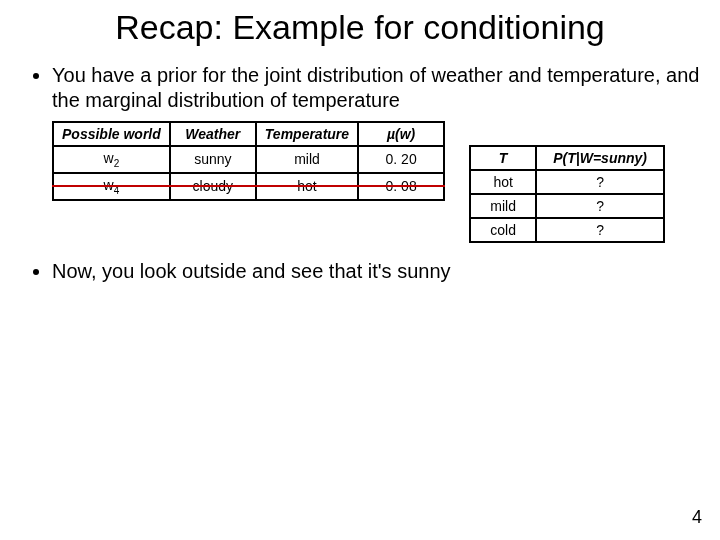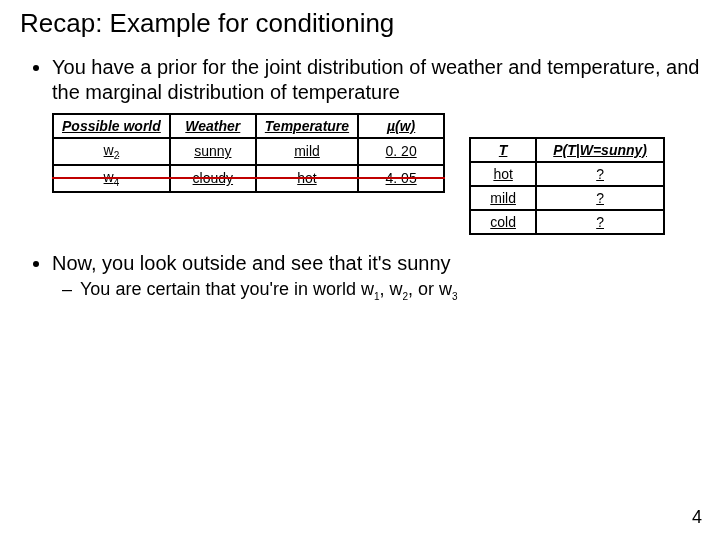--- a/index.html
+++ b/index.html
@@ -12,21 +12,22 @@
     color: #000;
     position: relative;
     overflow: hidden;
   }
   .slide {
     padding: 8px 20px 0 20px;
     box-sizing: border-box;
   }
   .title {
     font-family: Arial, Helvetica, sans-serif;
-    font-size: 26px;
+    font-size: 34px;
+    text-align: center;
     margin: 0 0 12px 0;
     font-weight: normal;
   }
   ul.top {
     margin: 16px 0 8px 0;
     padding-left: 32px;
   }
   ul.top > li {
     font-size: 20px;
     line-height: 1.25;
@@ -48,21 +49,20 @@
   }
   .tables-wrap {
     display: flex;
     gap: 24px;
     margin-left: 32px;
     align-items: flex-start;
     position: relative;
   }
   table {
     border-collapse: collapse;
-    text-decoration: underline;
   }
   th, td {
     border: 2px solid #000;
     padding: 3px 8px;
     font-size: 14px;
     text-align: center;
     background: #fff;
     position: relative;
   }
   th {
@@ -116,21 +116,21 @@
       <tr>
         <td><span>w</span><sub>2</sub></td>
         <td>sunny</td>
         <td>mild</td>
         <td>0. 20</td>
       </tr>
       <tr>
         <td class="strike"><span>w</span><sub>4</sub></td>
         <td class="strike">cloudy</td>
         <td class="strike">hot</td>
-        <td class="strike">4. 05</td>
+        <td class="strike">0. 08</td>
       </tr>
     </tbody>
       </table>
 
     <table class="right-table">
       <tbody>
           <tr>
         <th>T</th>
         <th>P(T|W=sunny)</th>
       </tr>
@@ -146,22 +146,17 @@
         <td>cold</td>
         <td>?</td>
       </tr>
     </tbody>
       </table>
   </div>
 
   <ul class="top below">
     <li>
       <span>Now, you look outside and see that it's sunny</span>
-      <ul class="sub">
-        <li>
-          <span>You are certain that you're in world w</span><sub>1</sub>, w<sub>2</sub><span>, or w</span><sub>3</sub>
-        </li>
-      </ul>
     </li>
   </ul>
 </div>
 
 <div class="pagenum">4</div>
 
 </body></html>

